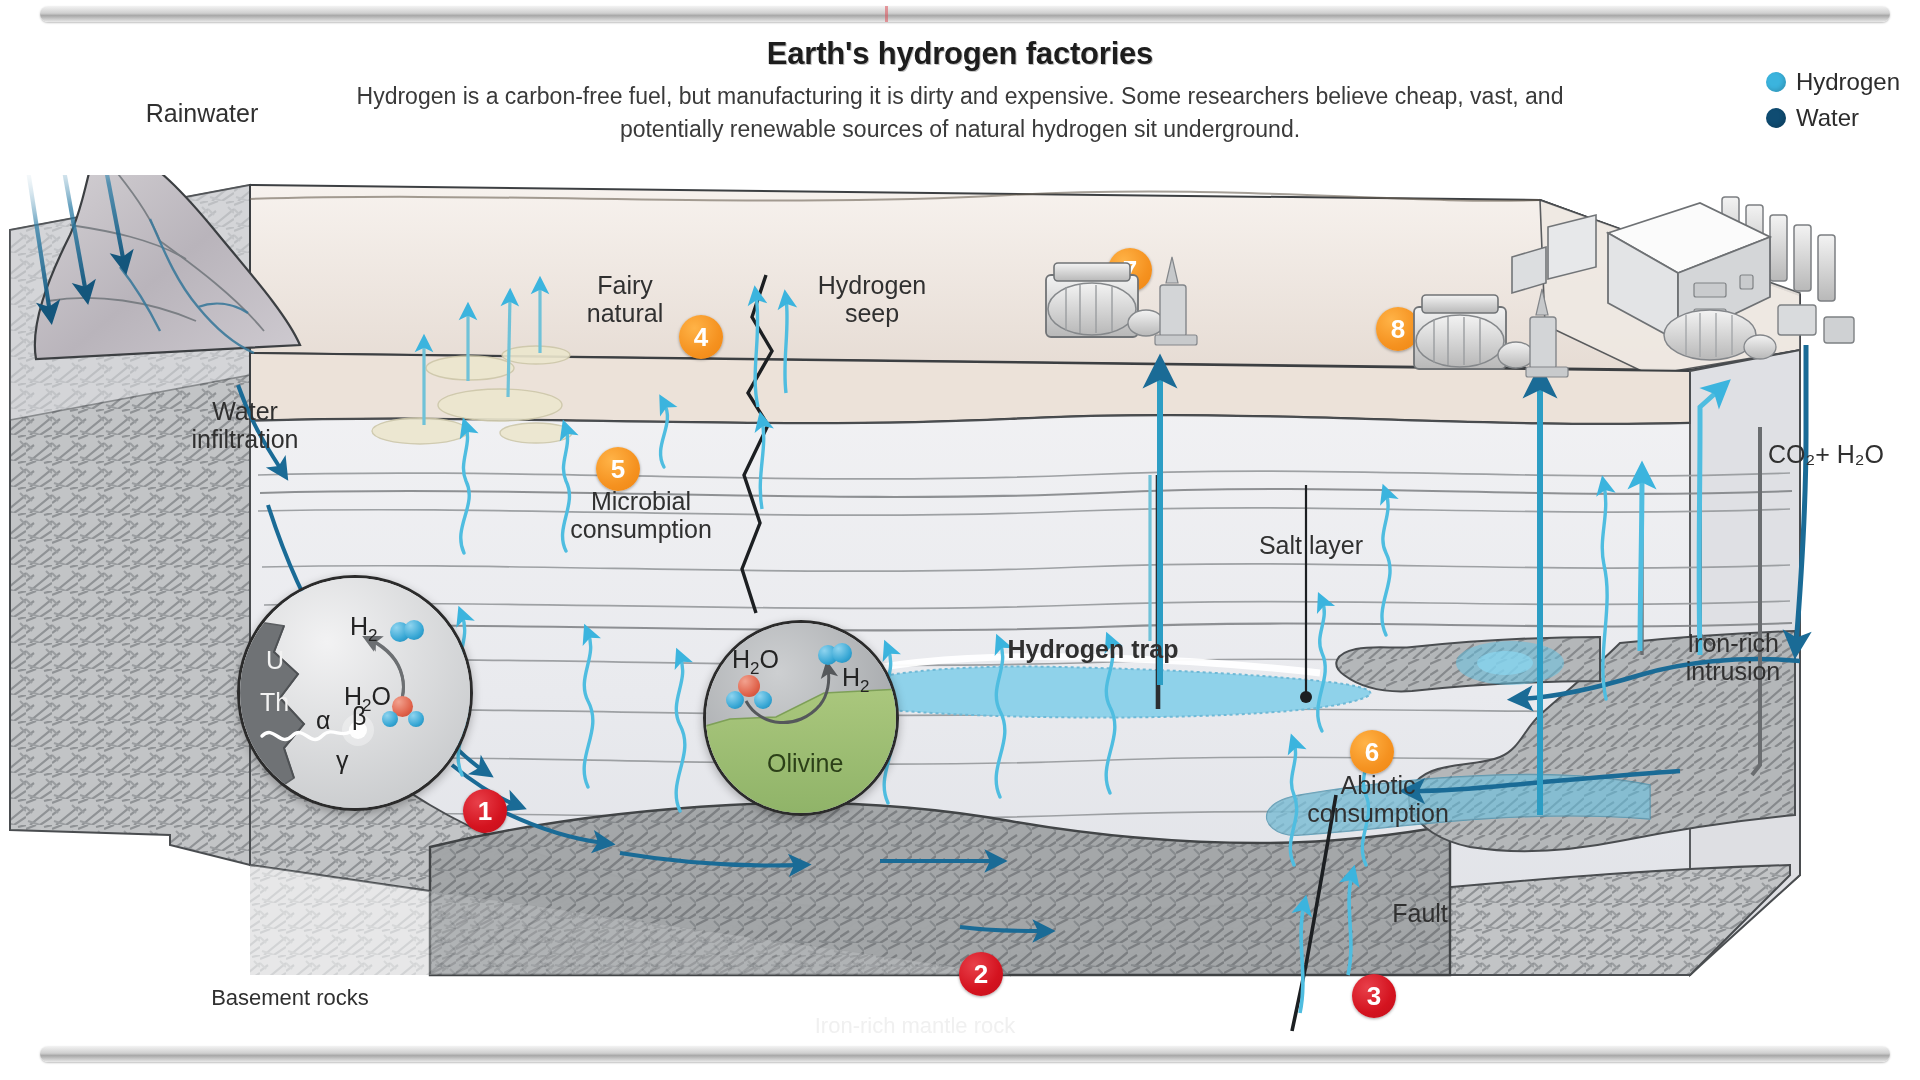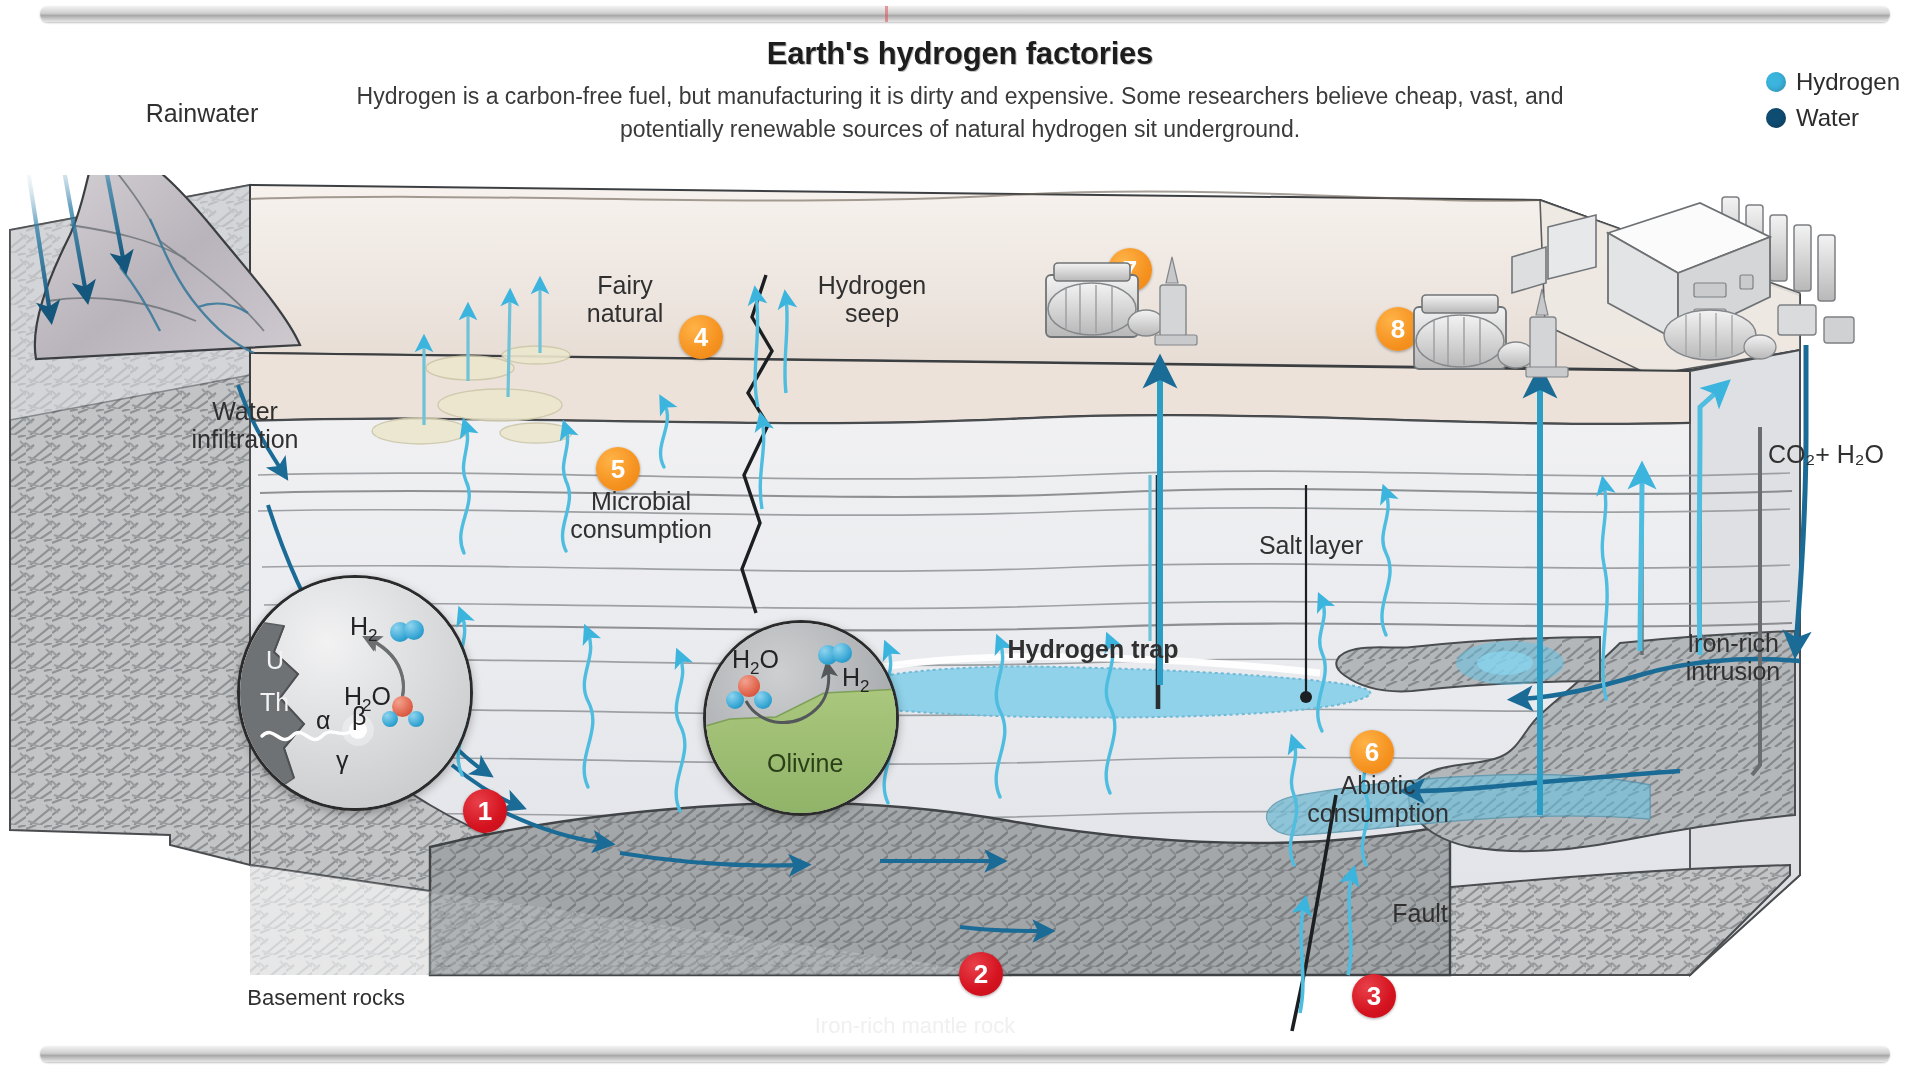--- a/index.html
+++ b/index.html
@@ -505,18 +505,18 @@
 seep</div>
   <div class="lbl" style="left:536px;top:312px;width:210px;">Microbial
 consumption</div>
   <div class="lbl" style="left:1226px;top:356px;width:170px;">Salt layer</div>
   <div class="lbl" style="left:978px;top:460px;width:230px;font-weight:bold;">Hydrogen trap</div>
   <div class="lbl" style="left:1278px;top:596px;width:200px;">Abiotic
 consumption</div>
   <div class="lbl" style="left:1360px;top:724px;width:120px;">Fault</div>
   <div class="lbl" style="left:1638px;top:454px;width:190px;">Iron-rich
 intrusion</div>
-  <div class="lbl small" style="left:175px;top:810px;width:230px;text-align:right;">Basement rocks</div>
+  <div class="lbl small" style="left:175px;top:810px;width:230px;text-align:center;">Basement rocks</div>
   <div class="lbl small" style="left:770px;top:838px;width:290px;color:#f0f0f0;">Iron-rich mantle rock</div>
   <div class="lbl" style="left:1768px;top:265px;width:190px;text-align:left;">CO₂+ H₂O</div>
 
   </div>
 </div>
 
 </body></html>

